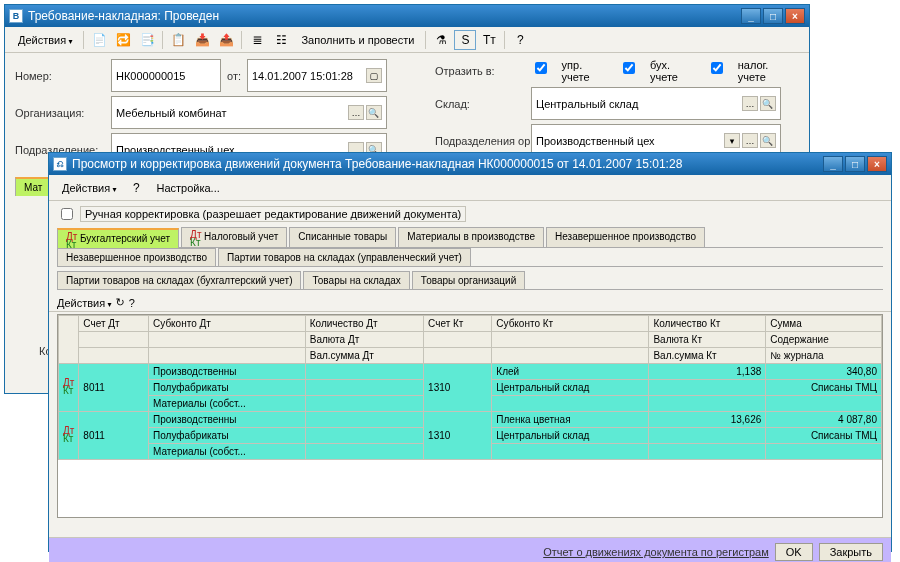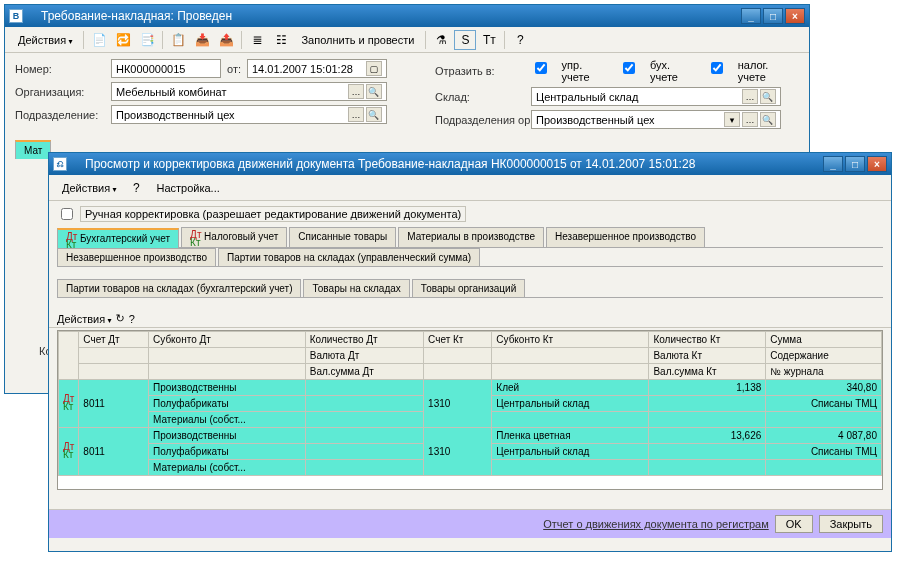--- a/index.html
+++ b/index.html
@@ -29,21 +29,21 @@
   }
   .titlebar .app-icon {
     width: 14px; height: 14px;
     background: #fff;
     margin-right: 5px;
     border: 1px solid #6fa6cf;
     display: flex; align-items: center; justify-content: center;
     color: #1364a5;
     font-size: 9px; font-weight: bold;
   }
-  .titlebar .title-text { flex: 1; white-space: nowrap; overflow: hidden; text-overflow: ellipsis; margin-left: 13px; }
+  .titlebar .title-text { flex: 1; white-space: nowrap; overflow: hidden; text-overflow: ellipsis; }
   .titlebar .win-btns { display: flex; gap: 2px; }
   .titlebar .win-btn {
     width: 20px; height: 16px;
     background: linear-gradient(#6fb0e2, #2a78b8);
     color: #fff;
     border: 1px solid #1a5b90;
     display: flex; align-items: center; justify-content: center;
     font-size: 10px; font-weight: bold;
     cursor: pointer;
   }
@@ -73,21 +73,21 @@
   .form-area {
     padding: 6px 10px;
     background: #f3f2ed;
   }
   .form-row { display: flex; align-items: center; margin-bottom: 4px; gap: 6px; }
   .form-row .flabel { color: #333; white-space: nowrap; }
   .input {
     border: 1px solid #9d9b90;
     background: #fff;
     padding: 2px 4px;
-    height: 19px;
+    height: 33px;
     display: flex; align-items: center;
     font-size: 11px;
   }
   .input .inbtn {
     width: 16px; height: 15px;
     border: 1px solid #b8b5aa;
     background: #ece9db;
     margin-left: 2px;
     display: flex; align-items: center; justify-content: center;
     font-size: 9px;
@@ -104,21 +104,21 @@
     padding: 3px 8px;
     border: 1px solid #aaa;
     border-bottom: none;
     background: #e8e5d8;
     margin-right: 2px;
     cursor: pointer;
     font-size: 10px;
     white-space: nowrap;
   }
   .tab.active {
-    background: #5eead4;
+    background: #bef264;
     border-top: 2px solid #f2a640;
     position: relative;
     top: 1px;
   }
   .tab-icon {
     display: inline-block;
     width: 12px; height: 12px;
     font-size: 9px;
     margin-right: 2px;
     vertical-align: middle;
@@ -314,36 +314,36 @@
   <div class="tabs" style="margin:0 8px; border-bottom:1px solid #aaa;">
     <div class="tab active"><span class="tab-icon dk-icon">Дт<br><span class="g">Кт</span></span><span>Бухгалтерский учет</span></div>
     <div class="tab"><span class="tab-icon dk-icon">Дт<br><span class="g">Кт</span></span><span>Налоговый учет</span></div>
     <div class="tab"><span>Списанные товары</span></div>
     <div class="tab"><span>Материалы в производстве</span></div>
     <div class="tab"><span>Незавершенное производство</span></div>
   </div>
 
   <div class="tabs" style="margin:0 8px; border-bottom:1px solid #aaa;">
     <div class="tab"><span>Незавершенное производство</span></div>
-    <div class="tab"><span>Партии товаров на складах (управленческий сумма)</span></div>
-  </div>
-
-  <div class="tabs" style="margin:12px 8px;">
+    <div class="tab"><span>Партии товаров на складах (управленческий учет)</span></div>
+  </div>
+
+  <div class="tabs" style="margin:4px 8px;">
     <div class="tab"><span>Партии товаров на складах (бухгалтерский учет)</span></div>
     <div class="tab"><span>Товары на складах</span></div>
     <div class="tab"><span>Товары организаций</span></div>
   </div>
 
   <div class="subtoolbar">
     <div class="tbtn-text drop">Действия</div>
     <div class="tbtn">↻</div>
     <div class="tbtn">?</div>
   </div>
 
-  <div class="grid" style="height:160px;">
+  <div class="grid" style="height:204px;">
     <table>
       <thead>
         <tr>
           <th rowspan="3" style="width:18px;"></th>
           <th>Счет Дт</th>
           <th>Субконто Дт</th>
           <th>Количество Дт</th>
           <th>Счет Кт</th>
           <th>Субконто Кт</th>
           <th>Количество Кт</th>

